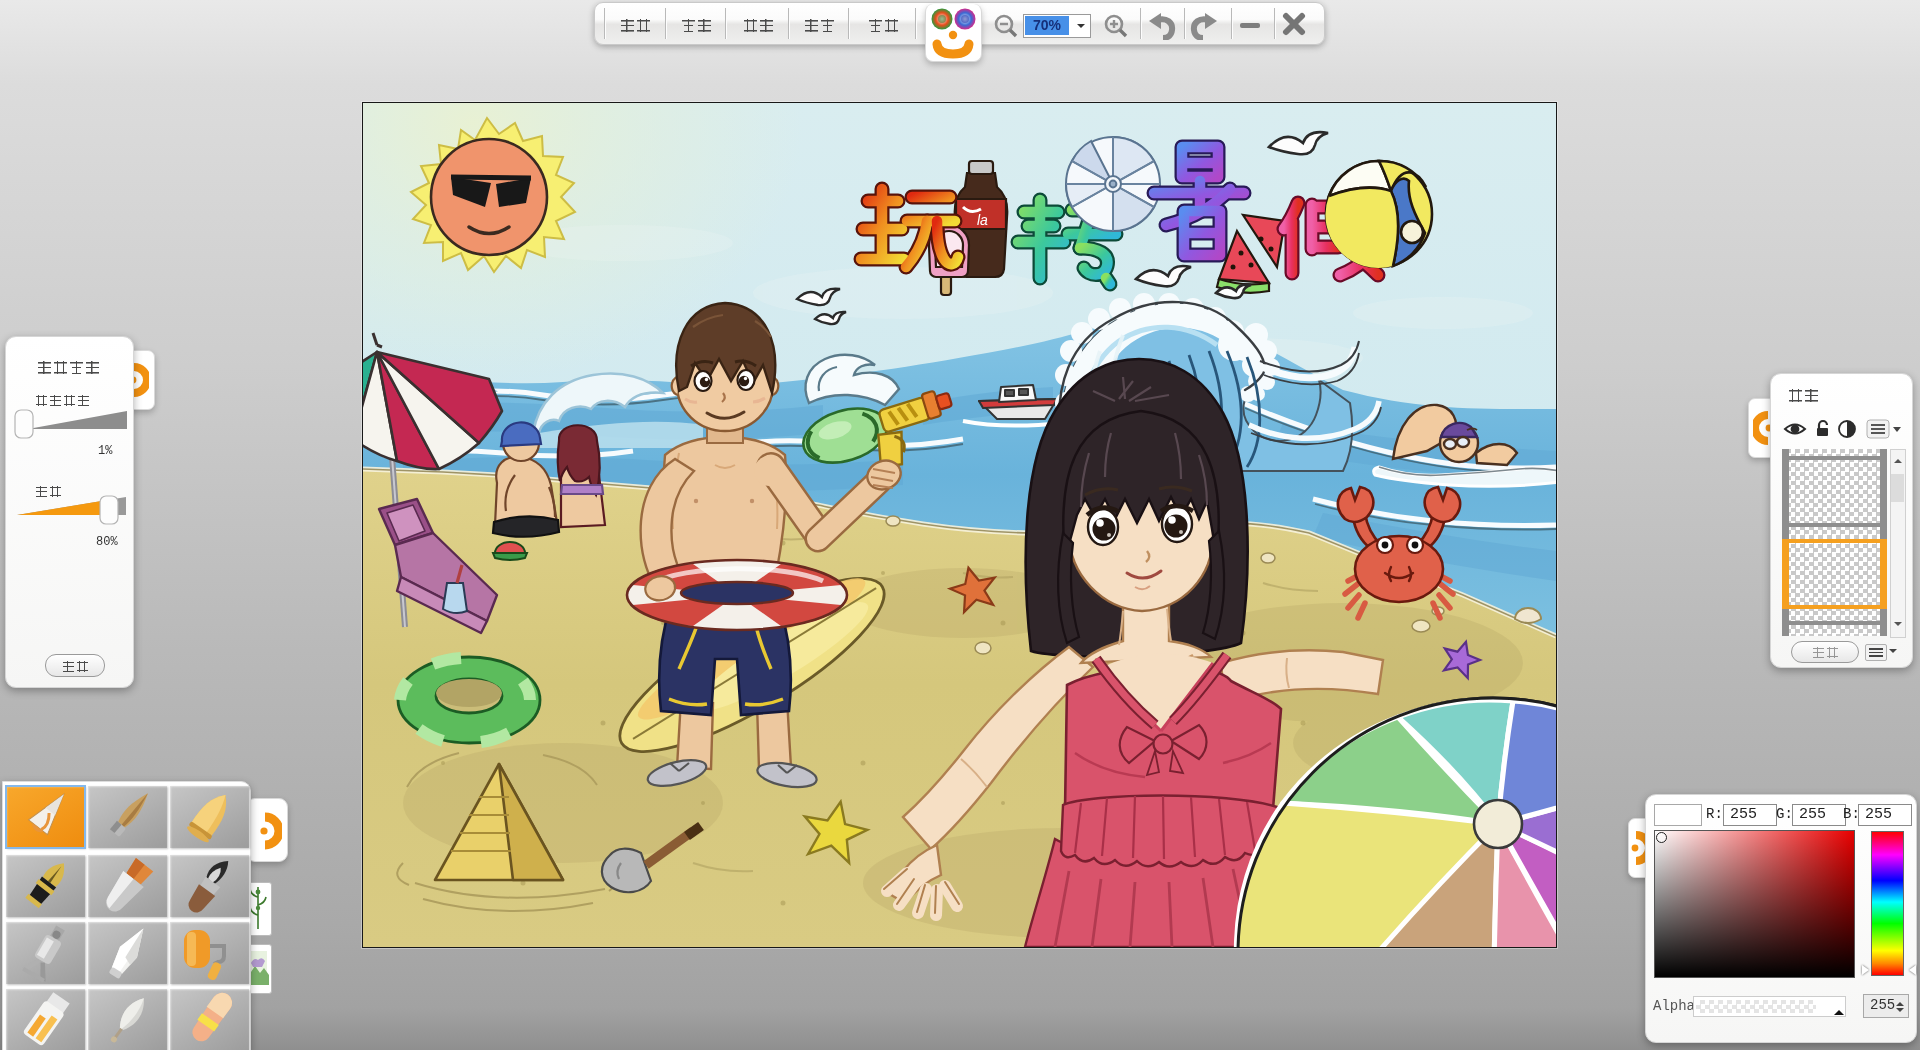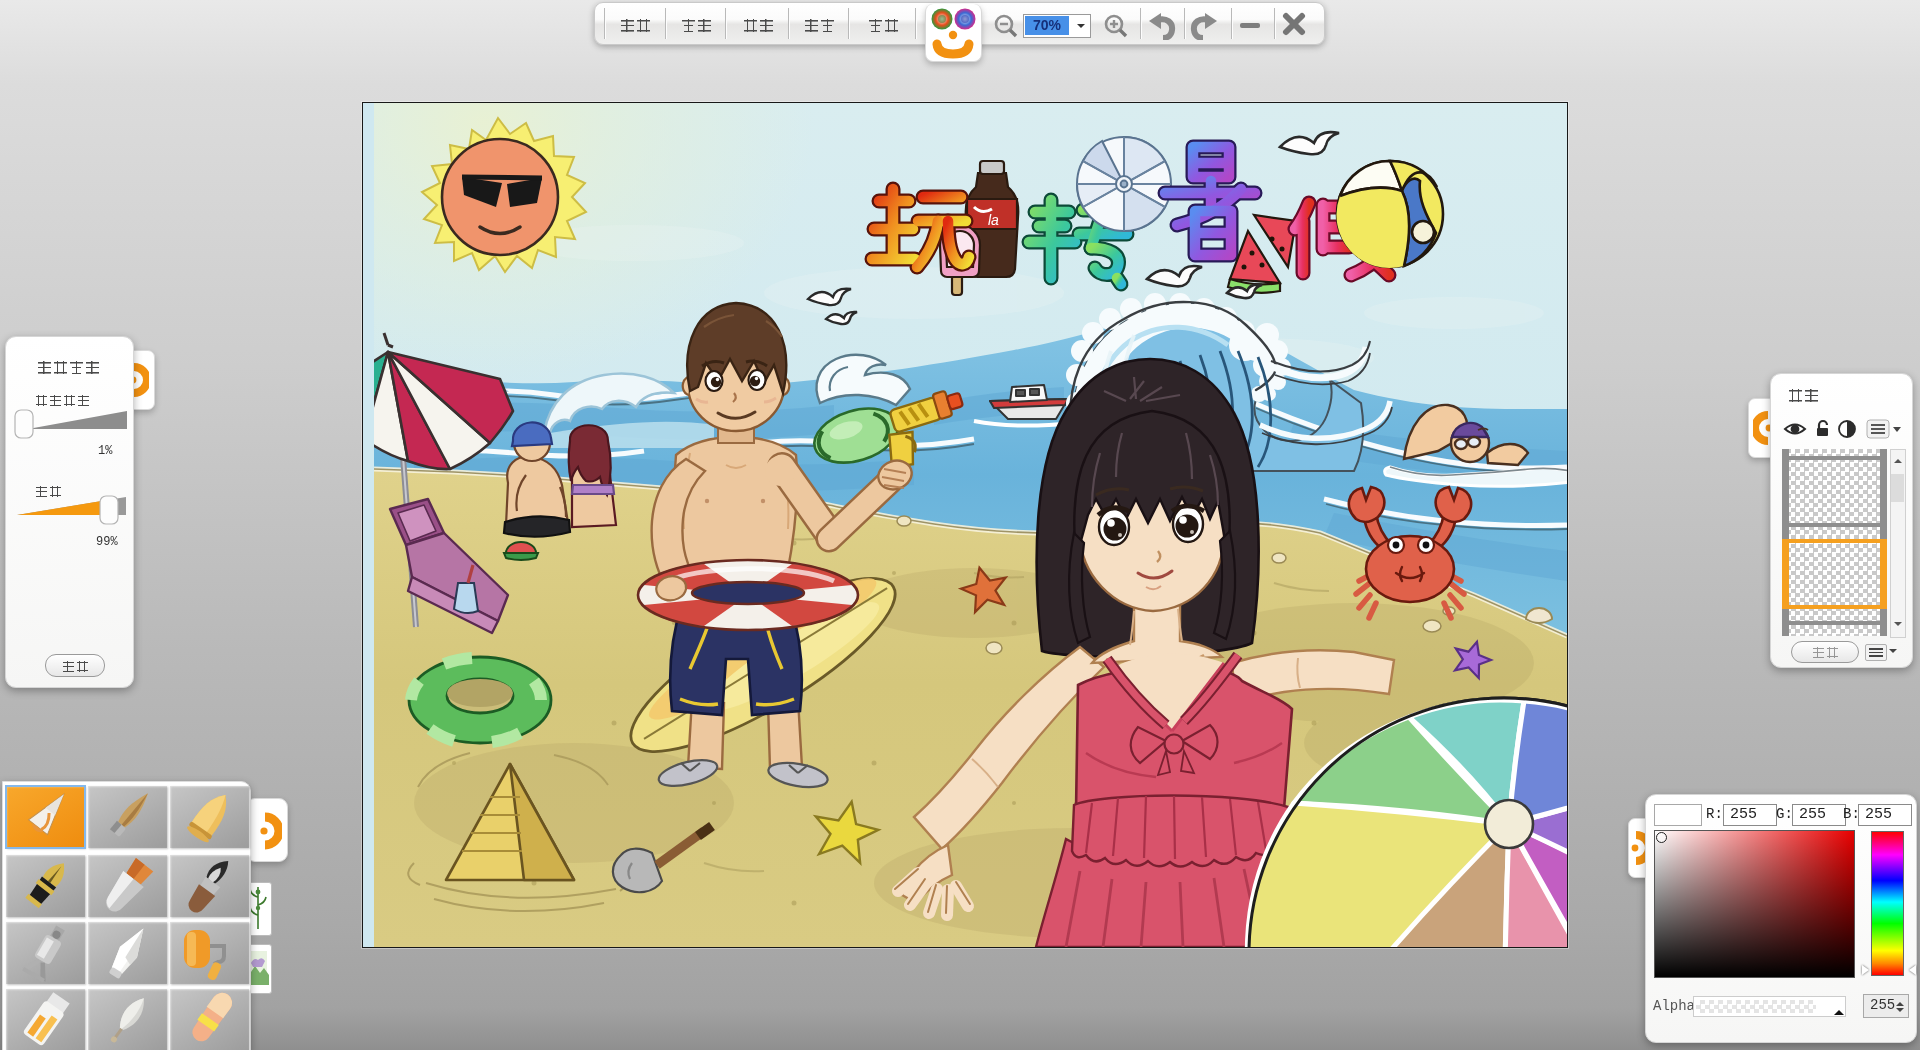--- a/index.html
+++ b/index.html
@@ -35,21 +35,21 @@
 .numbox{position:absolute;background:#fff;border:1px solid #8a8a8a;
 font-family:"Liberation Mono",monospace;font-size:15px;color:#222;}
 .cell{position:absolute;width:79px;height:62px;background:linear-gradient(150deg,#c6c6c6,#9c9c9c);
 box-shadow:inset 1px 1px 2px rgba(255,255,255,.5), 1px 1px 2px rgba(0,0,0,.25);}
 .cell svg{width:79px;height:62px;display:block}
 .cell.sel{background:linear-gradient(150deg,#f8a82c,#ef8c0e);outline:2px solid #85b8ea;outline-offset:-1px;}
 </style>
 </head>
 <body>
 
-<div class="abs" id="canvaswrap" style="left:362px;top:102px;width:1193px;height:844px;border:1.6px solid #181818;background:#cfe8f0;box-shadow:0 0 0 1px rgba(255,255,255,.35);padding-left:11px;">
+<div class="abs" id="canvaswrap" style="left:362px;top:102px;width:1193px;height:844px;border:1.6px solid #181818;background:#cfe8f0;box-shadow:0 0 0 1px rgba(255,255,255,.35);">
 <svg id="paint" width="1193" height="844" viewBox="0 0 1193 844" style="display:block">
 <defs>
 <linearGradient id="sky" x1="0" y1="0" x2="0" y2="1">
  <stop offset="0" stop-color="#d9edf0"></stop>
           <stop offset="1" stop-color="#c6e5ef"></stop>
 </linearGradient>
 <radialGradient id="skygreen" cx="0" cy="0" r="1" gradientUnits="userSpaceOnUse" gradientTransform="translate(110,20) scale(330,260)">
  <stop offset="0" stop-color="#e9f1d2" stop-opacity=".95"></stop>
           <stop offset=".6" stop-color="#e2efdc" stop-opacity=".5"></stop>
           <stop offset="1" stop-color="#e2efdc" stop-opacity="0"></stop>
@@ -767,21 +767,21 @@
     <polygon points="22,22 121,4 121,22" fill="#8d8d8d"></polygon>
     <rect x="9" y="3" width="18" height="28" rx="6" fill="#fdfdfd" stroke="#b5b5b5" stroke-width="1.2"></rect>
   </svg>
   <div class="abs" style="left:92px;top:107px;font-family:'Liberation Mono',monospace;font-size:12px;color:#333">1%</div>
   <div class="abs" style="left:28px;top:145px"><span class="zh s11"></span><span class="zh s11 v2"></span></div>
   <svg class="abs" style="left:0;top:158px" width="127" height="42" viewBox="0 0 127 42">
     <polygon points="11,20 120,2 120,20" fill="#999"></polygon>
     <polygon points="11,20 103,4.8 103,20" fill="#f5990f"></polygon>
     <rect x="94" y="1" width="18" height="28" rx="6" fill="#fdfdfd" stroke="#b5b5b5" stroke-width="1.2"></rect>
   </svg>
-  <div class="abs" style="left:90px;top:198px;font-family:'Liberation Mono',monospace;font-size:12px;color:#333">99%</div>
+  <div class="abs" style="left:90px;top:198px;font-family:'Liberation Mono',monospace;font-size:12px;color:#333">80%</div>
   <div class="pill" style="left:39px;top:317px;width:58px;height:21px;line-height:21px">
     <span class="zh s11"></span><span class="zh s11 v2"></span></div>
 </div>
 
 <div class="tab" style="left:246px;top:798px;width:40px;height:62px;border-radius:9px;"></div>
 <svg class="abs" style="left:260px;top:812px" width="22" height="38" viewBox="0 0 22 38">
   <path d="M5 5 a14 14 0 0 1 0 28" fill="none" stroke="#f29111" stroke-width="9"></path>
   <circle cx="4" cy="19" r="3.6" fill="#f29111"></circle>
 </svg>
 <div class="abs" style="left:246px;top:882px;width:24px;height:52px;background:#fff;border:1px solid #bbb;border-radius:3px">

